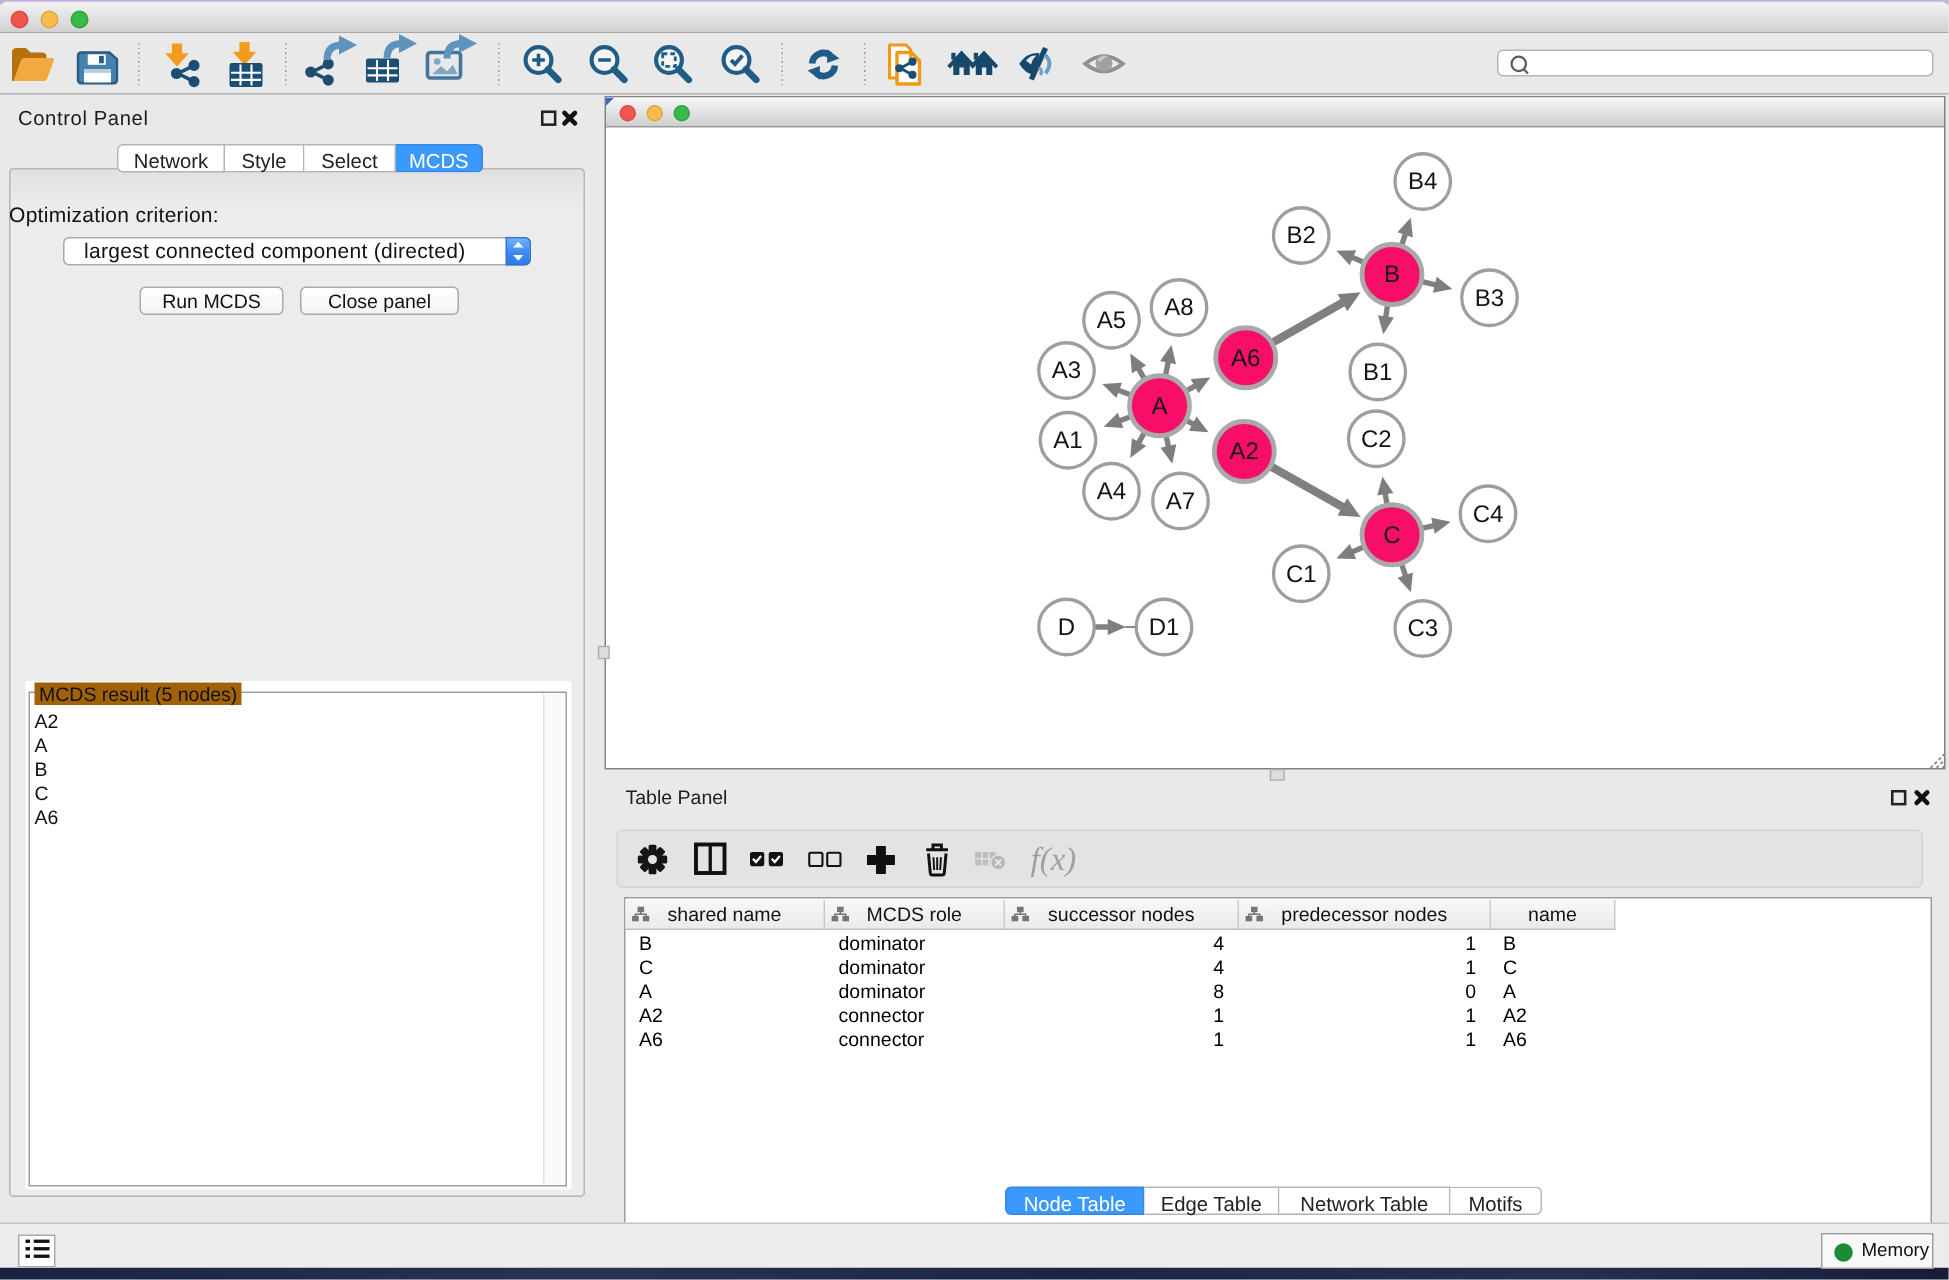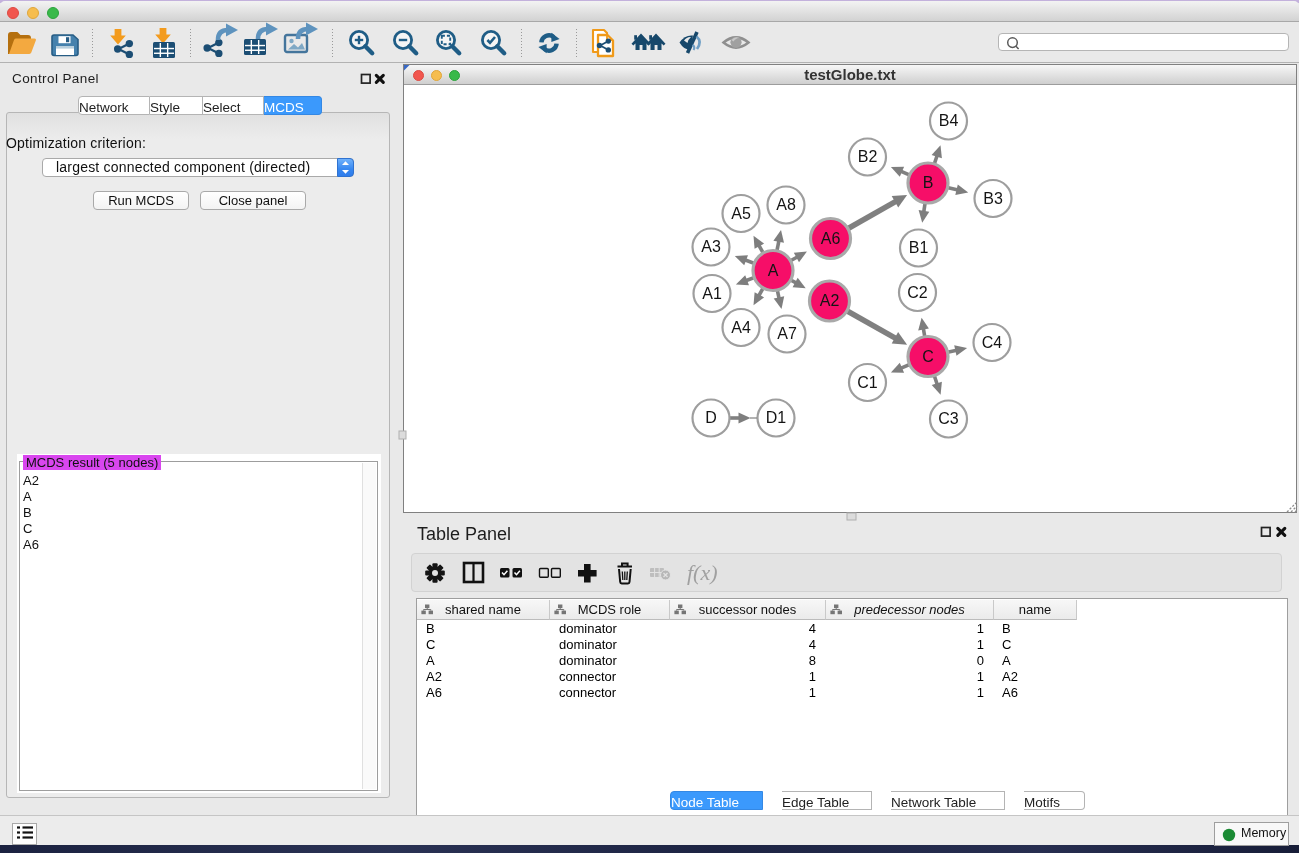--- a/index.html
+++ b/index.html
@@ -28,68 +28,68 @@
       background-image:repeating-linear-gradient(#9a9a9a 0 1px, transparent 1px 3px); }
   #searchbox { position:absolute; left:998px; top:11px; width:291px; height:18px;
       background:#fff; border:1px solid #b5b5b5; border-radius:4px; }
 
   
   #cp-title { left:12px; top:71px; font-size:13.5px; color:#1d1d1d; letter-spacing:0.4px; }
   #cp-box { left:6px; top:112px; width:384px; height:686px;
       border:1px solid #b6b6b6; border-radius:3px;
       background:linear-gradient(#e0e0e0, #ececec 26px); }
   .tabs { position:absolute; display:flex; height:19px; }
-  .tab { height:19px; line-height:21px; font-size:13.5px; color:#222; 
+  .tab { height:19px; line-height:21px; font-size:13.5px; color:#222; text-align:center;
       background:#fff; border:1px solid #b4b4b4; border-left:none; padding:0 14px; }
   .tab:first-child { border-left:1px solid #b4b4b4; border-radius:4px 0 0 4px; }
   .tab:last-child { border-radius:0 4px 4px 0; }
   .tab.sel { background:#3b99fc; color:#fff; border-color:#3488e4; }
 
   #optlabel { left:6px; top:135px; width:384px; text-align:left; font-size:14px; color:#111; letter-spacing:0.2px; }
   #dropdown { left:42px; top:158px; width:312px; height:19px; background:#fff;
       border:1px solid #a9a9a9; border-radius:4px; font-size:14px; letter-spacing:0.2px; color:#111; }
   #dropdown .txt { position:absolute; left:13px; top:0; line-height:17.5px;text-align:center; }
   #dropdown .step { position:absolute; right:-1px; top:-1px; width:17px; height:19px;
       border-radius:0 4px 4px 0; background:linear-gradient(#6fb1fb,#3687f0 60%,#2f7ceb);
       border:1px solid #2f72d0; }
   .btn { position:absolute; height:19px; background:linear-gradient(#ffffff,#f3f3f3);
       border:1px solid #a9a9a9; border-radius:4px; font-size:13px; color:#111;
       text-align:center; line-height:17px; }
 
   #mcdsbox { left:17px; top:454px; width:364px; height:339px; background:#fff; }
   #mcdsfield { position:absolute; left:2px; top:7px; right:3px; bottom:2px;
       border:1px solid #9d9d9d; }
-  #mcdslegend { position:absolute; left:3px; top:-7px; background:#d946ef;
+  #mcdslegend { position:absolute; left:3px; top:-7px; background:#a16207;
       font-size:13px; color:#111; padding:0 3px; }
   #mcdslist { position:absolute; left:3px; top:11px; font-size:13px; color:#111; line-height:16px; }
   #mcdsscroll { position:absolute; right:1px; top:1px; width:14px; bottom:1px;
       background:#fafafa; border-left:1px solid #e0e0e0; }
 
   
   #netwin { left:403px; top:64px; width:894px; height:449px;
       border:1px solid #808080; background:#fff; }
   #nettitle { position:absolute; left:0; top:0; right:0; height:20px;
       background:linear-gradient(#f7f7f7,#d9d9d9 75%,#cfcfcf);
       border-bottom:1px solid #9c9c9c; }
   #nettitle .title { position:absolute; left:0; right:0; top:1px; text-align:center;
       font-size:15px; font-weight:bold; color:#333; }
 
   
-  #tp-title { left:417px; top:524px; font-size:18px; color:#1d1d1d; }
+  #tp-title { left:417px; top:524px; font-size:13px; color:#1d1d1d; }
   #tp-toolbar { left:411px; top:553px; width:871px; height:39px; background:#e3e3e3;
       border:1px solid #d2d2d2; border-radius:4px; }
   #tbl { left:416px; top:598px; width:872px; height:240px; background:#fff;
       border:1px solid #9e9e9e; font-size:13px; }
   .th { position:absolute; top:1px; height:20px; background:linear-gradient(#f7f7f7,#ebebeb);
       border-right:1px solid #c9c9c9; border-bottom:1px solid #bcbcbc;
       font-size:13px; color:#111; text-align:center; line-height:20px; }
   .td { position:absolute; height:16px; line-height:16px; font-size:13px; color:#000; }
 
   
-  #bottabs { left:670px; top:791px;gap:19px; }
+  #bottabs { left:670px; top:791px; }
   
   #statusbar { left:0; top:815px; width:1299px; height:30px; background:#ececec;
       border-top:1px solid #c5c5c5; }
   #listbtn { position:absolute; left:12px; top:7px; width:25px; height:22px;
       background:#fdfdfd; border:1px solid #a8a8a8; }
   #membtn { position:absolute; left:1214px; top:6px; width:75px; height:24px;
       background:#f8f8f8; border:1px solid #9e9e9e; font-size:13px; color:#111; }
 </style>
 </head>
 <body>
@@ -267,21 +267,20 @@
   </div>
 
   <div id="netwin" class="abs">
     <svg width="6" height="6" style="position:absolute;left:0;top:0;z-index:5;" xmlns="http://www.w3.org/2000/svg">
       <path d="M0,0 h5.5 L0,5.5 z" fill="#3969c6"></path>
     </svg>
     <div id="nettitle">
       <div class="light" style="left:9px;top:4.5px;width:11px;height:11px;background:#f1564e;border:1px solid #dd4a42;"></div>
       <div class="light" style="left:27px;top:4.5px;width:11px;height:11px;background:#f6bd4e;border:1px solid #e0a63a;"></div>
       <div class="light" style="left:45px;top:4.5px;width:11px;height:11px;background:#39b94a;border:1px solid #2ca33c;"></div>
-      <div class="title">testGlobe.txt</div>
     </div>
     <svg class="abs" id="gsvg" width="892" height="427" style="left:1px;top:21px;" xmlns="http://www.w3.org/2000/svg">
 <line x1="368.0" y1="184.5" x2="353.6" y2="158.9" stroke="#808080" stroke-width="3.6"></line>
 <polygon points="348.5,149.7 359.1,157.6 349.6,162.8" fill="#7e7e7e"></polygon>
 <line x1="368.0" y1="184.5" x2="374.0" y2="154.3" stroke="#808080" stroke-width="3.6"></line>
 <polygon points="376.0,144.0 379.0,156.8 368.4,154.7" fill="#7e7e7e"></polygon>
 <line x1="368.0" y1="184.5" x2="339.7" y2="173.8" stroke="#808080" stroke-width="3.6"></line>
 <polygon points="329.8,170.0 343.0,169.2 339.2,179.3" fill="#7e7e7e"></polygon>
 <line x1="368.0" y1="184.5" x2="340.7" y2="194.8" stroke="#808080" stroke-width="3.6"></line>
 <polygon points="330.9,198.5 340.2,189.2 344.0,199.3" fill="#7e7e7e"></polygon>
@@ -416,21 +415,21 @@
 <rect x="0.4" y="6.6" width="4.4" height="3.6" fill="#757575"></rect>
 <rect x="7.6" y="6.6" width="4.4" height="3.6" fill="#757575"></rect>
 <path d="M6.2,4 v1.5 M2.6,6.6 v-1.1 h7.2 v1.1" fill="none" stroke="#757575" stroke-width="1"></path>
 </svg>MCDS role</div>
 <div class="th" style="left:253px;width:156px;"><svg width="12" height="11" viewBox="0 0 12 11" style="position:absolute;left:4px;top:3.5px;" xmlns="http://www.w3.org/2000/svg">
 <rect x="4" y="0.5" width="4.4" height="3.6" fill="#757575"></rect>
 <rect x="0.4" y="6.6" width="4.4" height="3.6" fill="#757575"></rect>
 <rect x="7.6" y="6.6" width="4.4" height="3.6" fill="#757575"></rect>
 <path d="M6.2,4 v1.5 M2.6,6.6 v-1.1 h7.2 v1.1" fill="none" stroke="#757575" stroke-width="1"></path>
 </svg>successor nodes</div>
-<div class="th" style="left:409px;width:168px;font-style:italic;"><svg width="12" height="11" viewBox="0 0 12 11" style="position:absolute;left:4px;top:3.5px;" xmlns="http://www.w3.org/2000/svg">
+<div class="th" style="left:409px;width:168px;"><svg width="12" height="11" viewBox="0 0 12 11" style="position:absolute;left:4px;top:3.5px;" xmlns="http://www.w3.org/2000/svg">
 <rect x="4" y="0.5" width="4.4" height="3.6" fill="#757575"></rect>
 <rect x="0.4" y="6.6" width="4.4" height="3.6" fill="#757575"></rect>
 <rect x="7.6" y="6.6" width="4.4" height="3.6" fill="#757575"></rect>
 <path d="M6.2,4 v1.5 M2.6,6.6 v-1.1 h7.2 v1.1" fill="none" stroke="#757575" stroke-width="1"></path>
 </svg>predecessor nodes</div>
 <div class="th" style="left:577px;width:83px;">name</div>
 <div class="td" style="left:9px;top:22px;width:120px;">B</div>
 <div class="td" style="left:142px;top:22px;width:108px;">dominator</div>
 <div class="td" style="left:258px;top:22px;width:141px;text-align:right;">4</div>
 <div class="td" style="left:414px;top:22px;width:153px;text-align:right;">1</div>

